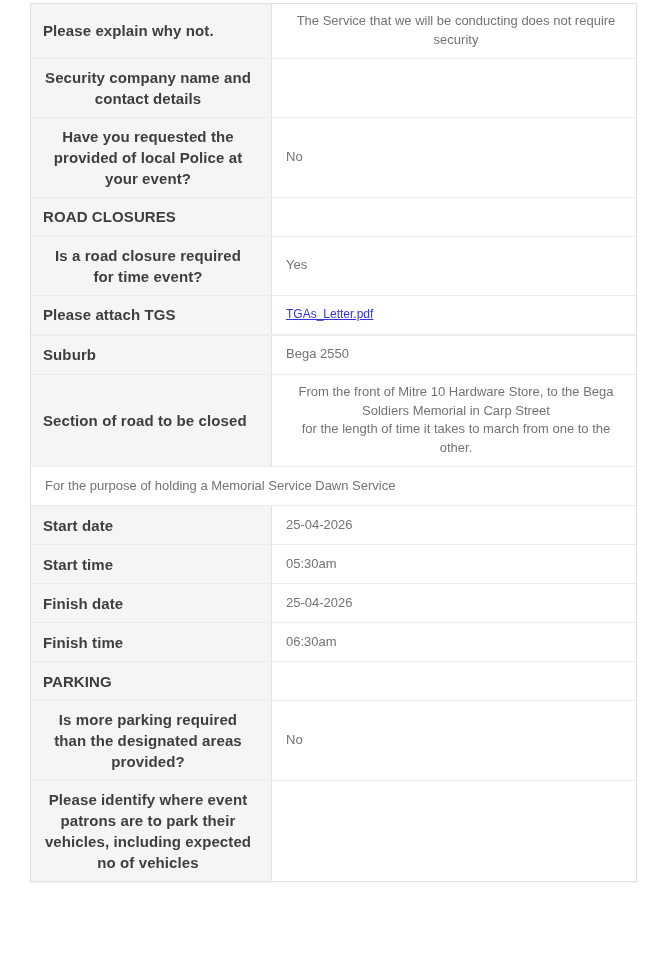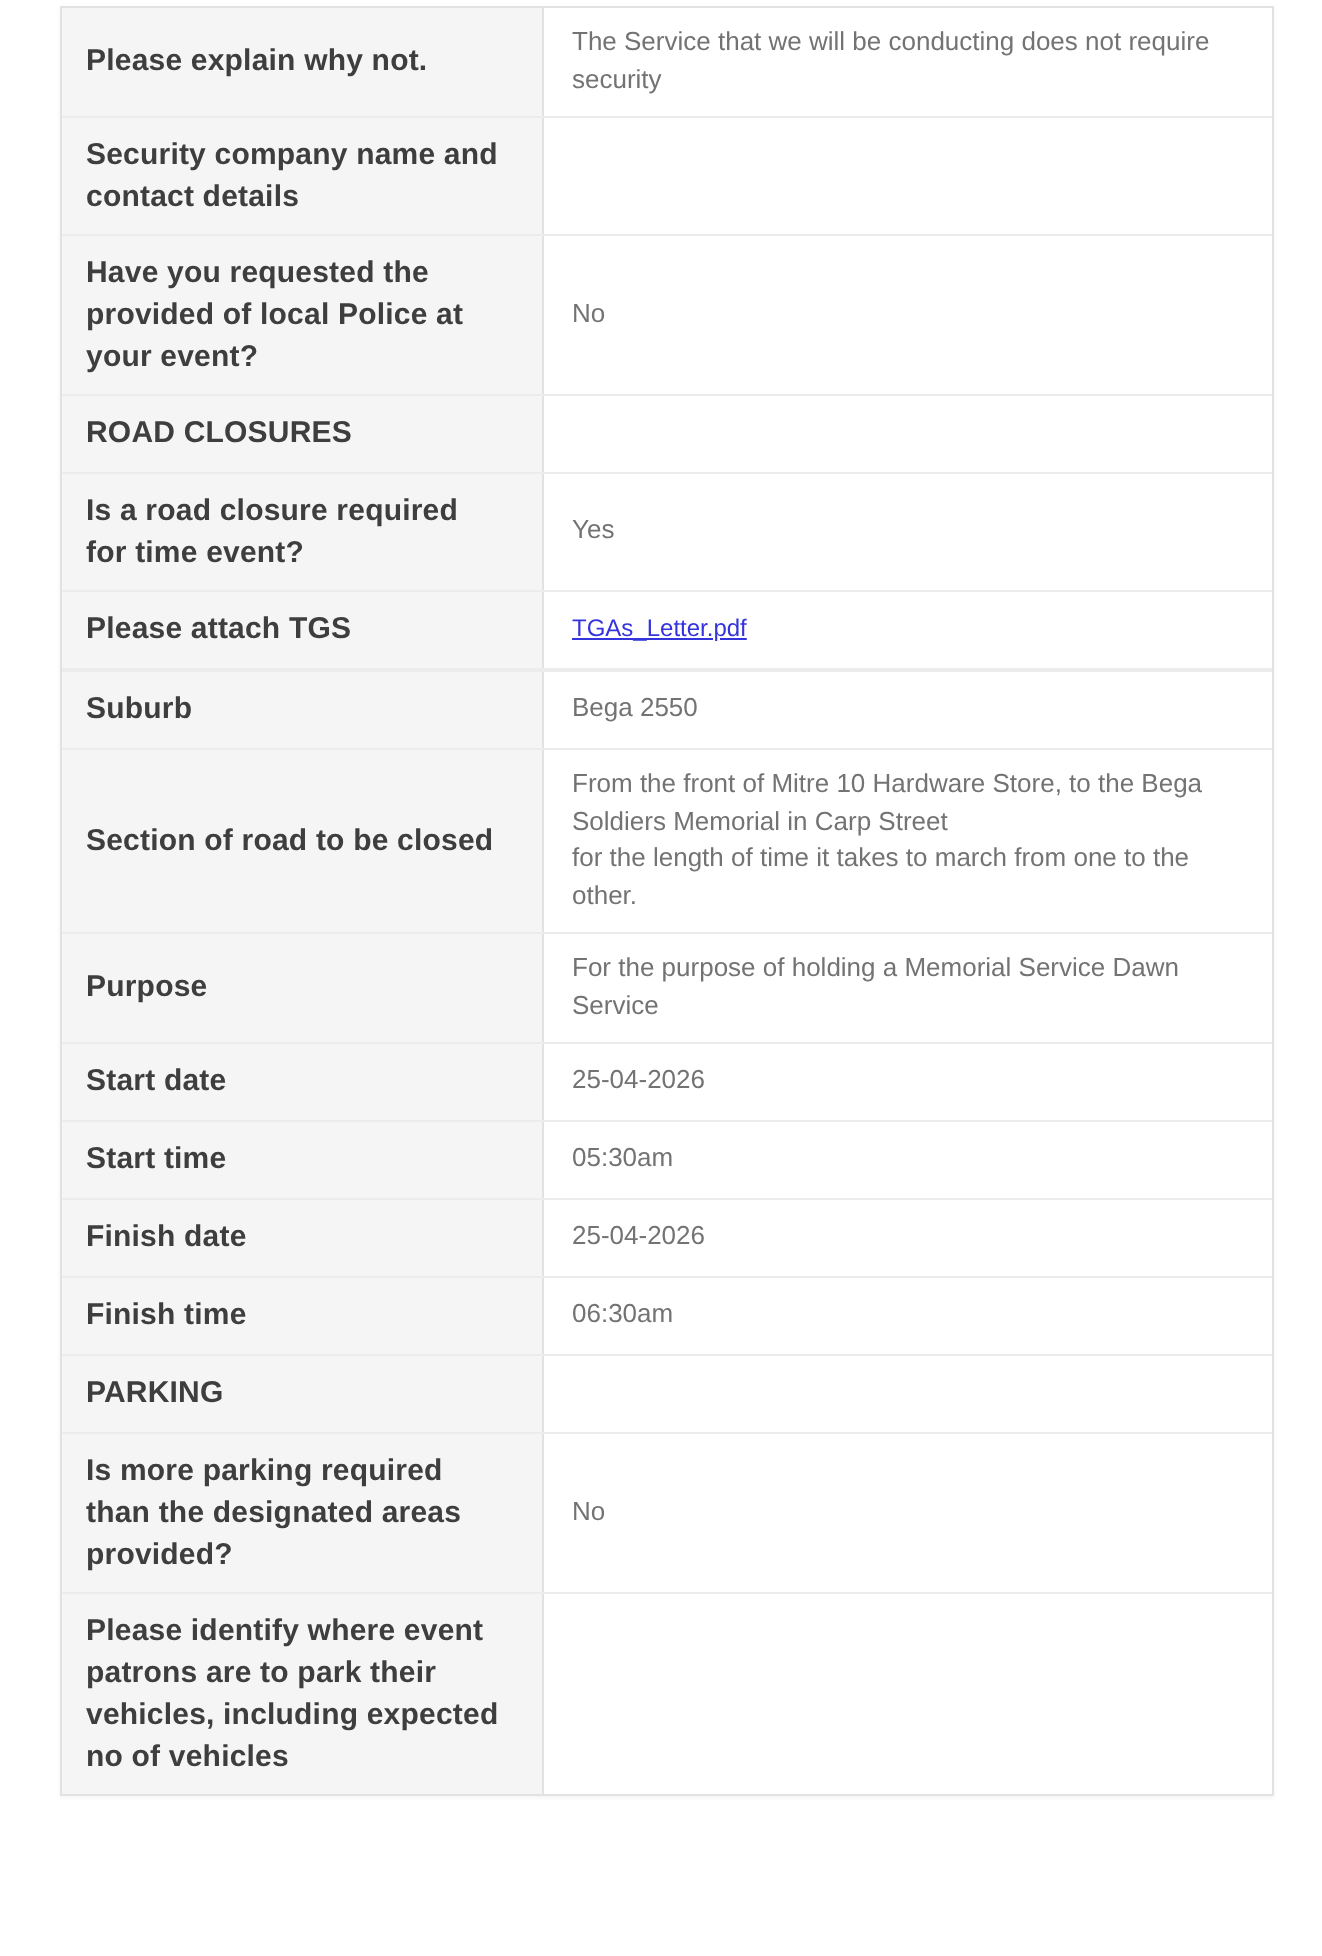--- a/index.html
+++ b/index.html
@@ -17,20 +17,21 @@
     background: #ffffff;
   }
   .review-table {
     position: absolute;
     left: 30px;
     top: 3px;
     width: 607px;
     background: #ffffff;
     border: 1px solid #e2e2e2;
     box-shadow: 0 1px 2px rgba(0,0,0,0.05);
+    text-align: center;
   }
   .row {
     display: flex;
     border-bottom: 1px solid #ececec;
   }
   .row:last-child { border-bottom: none; }
   .cell { min-height: 38px; }
   .cell.label {
     width: 241px;
     flex: 0 0 241px;
@@ -144,23 +145,20 @@
     <div class="cell label">
       <span class="label-text">Section of  road to be closed</span>
     </div>
     <div class="cell value">
       <span class="value-text">From the front of Mitre 10 Hardware Store, to the Bega Soldiers Memorial in Carp Street
 for the length of time it takes to march from one to the other.</span>
     </div>
   </div>
 
   <div class="row">
-    <div class="cell label">
-      <span class="label-text">Purpose</span>
-    </div>
     <div class="cell value">
       <span class="value-text">For the purpose of holding a Memorial Service Dawn Service</span>
     </div>
   </div>
 
   <div class="row">
     <div class="cell label">
       <span class="label-text">Start date</span>
     </div>
     <div class="cell value">

